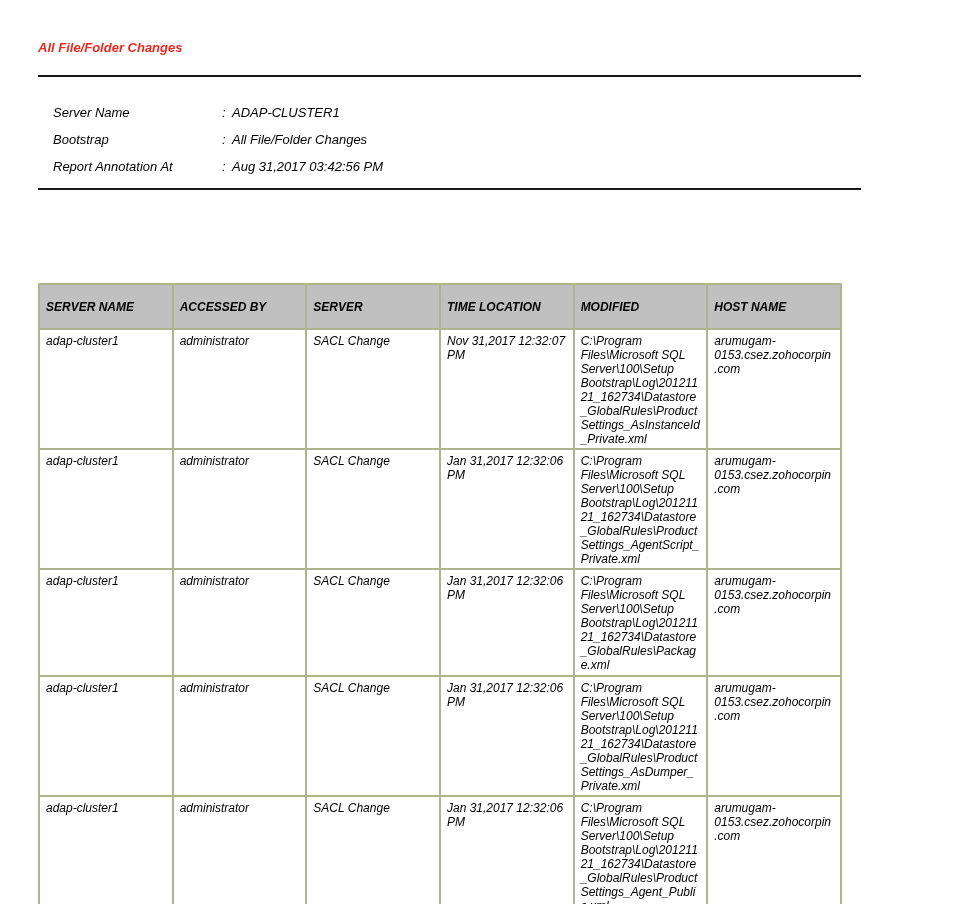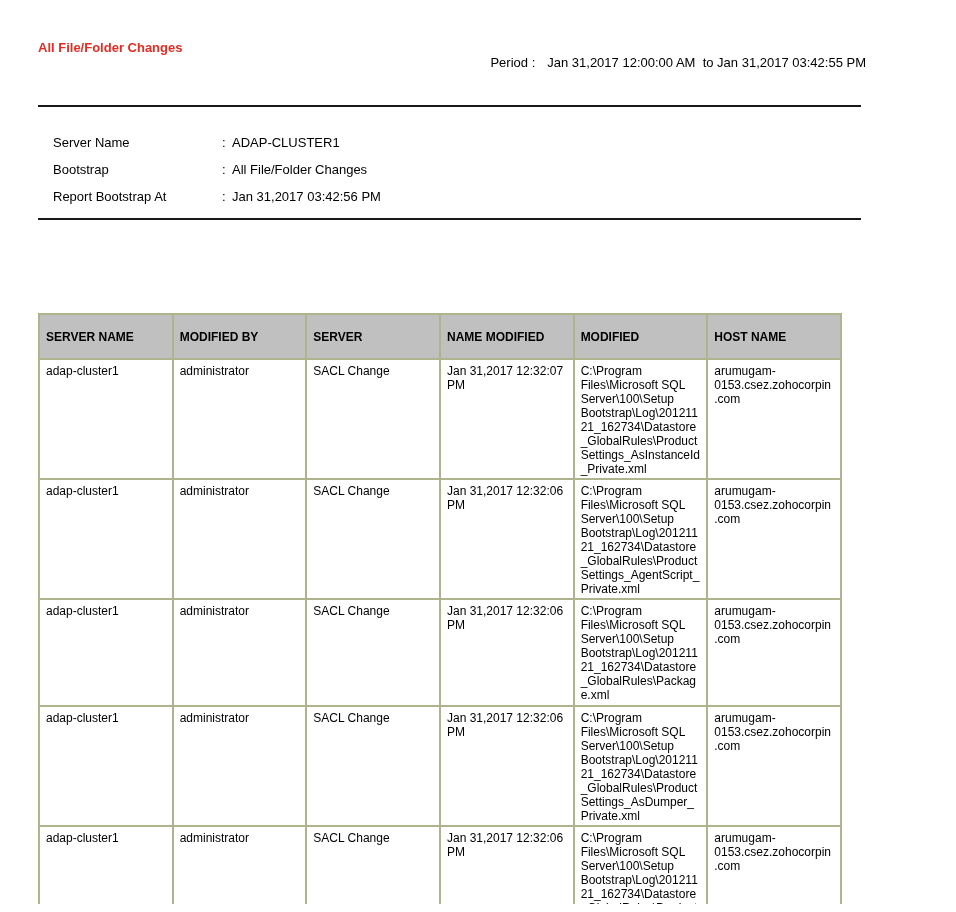--- a/index.html
+++ b/index.html
@@ -1,20 +1,20 @@
 <!DOCTYPE html>
 <html><head>
 <meta charset="utf-8">
 <style>
   html, body { margin: 0; padding: 0; background: #ffffff; }
   body {
     width: 956px; height: 912px; overflow: hidden;
     font-family: "Liberation Sans", sans-serif; color: #000;
   }
-  .page { width: 956px; height: 912px; position: relative; background: #fff; }
+  .page { width: 956px; height: 912px; position: relative; background: #fff; font-style: italic; }
   .clip { height: 904px; overflow: hidden; }
 
   .topbar {
     display: flex; justify-content: space-between; align-items: baseline;
     margin: 0 90px 0 38px; padding-top: 40px;
   }
   .report-title { font-size: 13px; font-weight: bold; color: #e92a21; }
   .period { font-size: 13px; white-space: pre; }
   .period-label { margin-right: 12px; }
 
@@ -50,72 +50,69 @@
   tr.r-mid  { height: 107px; }
 </style>
 </head>
 <body>
 
 <div class="page">
   <div class="clip">
 
     <div class="topbar">
       <div class="report-title">All File/Folder Changes</div>
-      <div class="period">
-        <span class="period-label">Period :</span><span>Jan 31,2017 12:00:00 AM  to Jan 31,2017 03:42:55 PM</span>
-      </div>
     </div>
 
     <hr class="rule rule-top">
 
     <div class="info">
       <div class="info-row">
         <span class="info-label">Server Name</span>
         <span class="info-colon">:</span>
         <span class="info-value">ADAP-CLUSTER1</span>
       </div>
       <div class="info-row">
         <span class="info-label">Bootstrap</span>
         <span class="info-colon">:</span>
         <span class="info-value">All File/Folder Changes</span>
       </div>
       <div class="info-row">
-        <span class="info-label">Report Bootstrap At</span>
+        <span class="info-label">Report Annotation At</span>
         <span class="info-colon">:</span>
-        <span class="info-value">Jan 31,2017 03:42:56 PM</span>
+        <span class="info-value">Aug 31,2017 03:42:56 PM</span>
       </div>
     </div>
 
     <hr class="rule rule-bottom">
 
     <table class="report">
       <colgroup>
           <col>
           <col>
           <col>
           <col>
           <col>
           <col>
         </colgroup>
       <thead>
         <tr>
           <th>SERVER NAME</th>
-          <th>MODIFIED BY</th>
+          <th>ACCESSED BY</th>
           <th>SERVER</th>
-          <th>NAME MODIFIED</th>
+          <th>TIME LOCATION</th>
           <th>MODIFIED</th>
           <th>HOST NAME</th>
         </tr>
       </thead>
       <tbody>
         <tr class="r-tall">
           <td>adap-cluster1</td>
           <td>administrator</td>
           <td>SACL Change</td>
-          <td>Jan 31,2017 12:32:07 PM</td>
+          <td>Nov 31,2017 12:32:07 PM</td>
           <td>C:\Program Files\Microsoft SQL Server\100\Setup Bootstrap\Log\20121121_162734\Datastore_GlobalRules\ProductSettings_AsInstanceId_Private.xml</td>
           <td>arumugam-0153.csez.zohocorpin.com</td>
         </tr>
         <tr class="r-tall">
           <td>adap-cluster1</td>
           <td>administrator</td>
           <td>SACL Change</td>
           <td>Jan 31,2017 12:32:06 PM</td>
           <td>C:\Program Files\Microsoft SQL Server\100\Setup Bootstrap\Log\20121121_162734\Datastore_GlobalRules\ProductSettings_AgentScript_Private.xml</td>
           <td>arumugam-0153.csez.zohocorpin.com</td>

